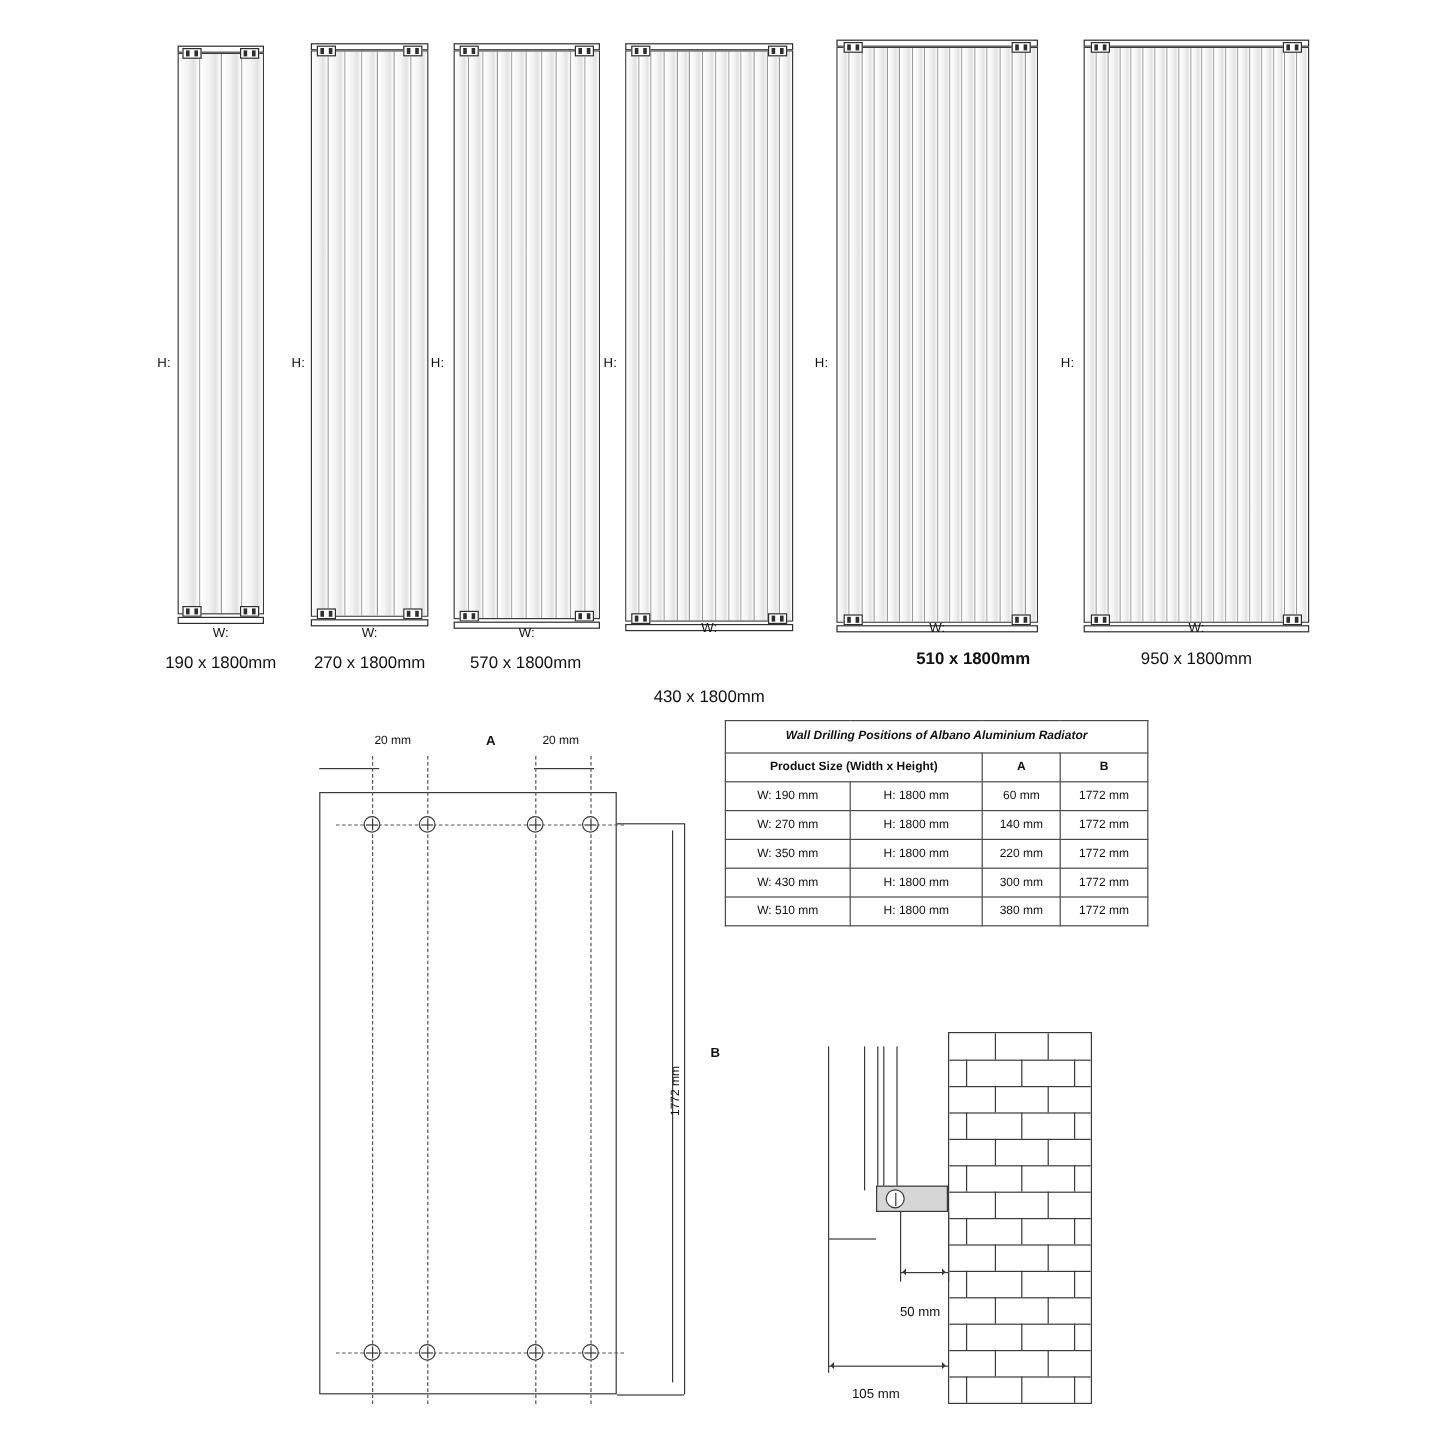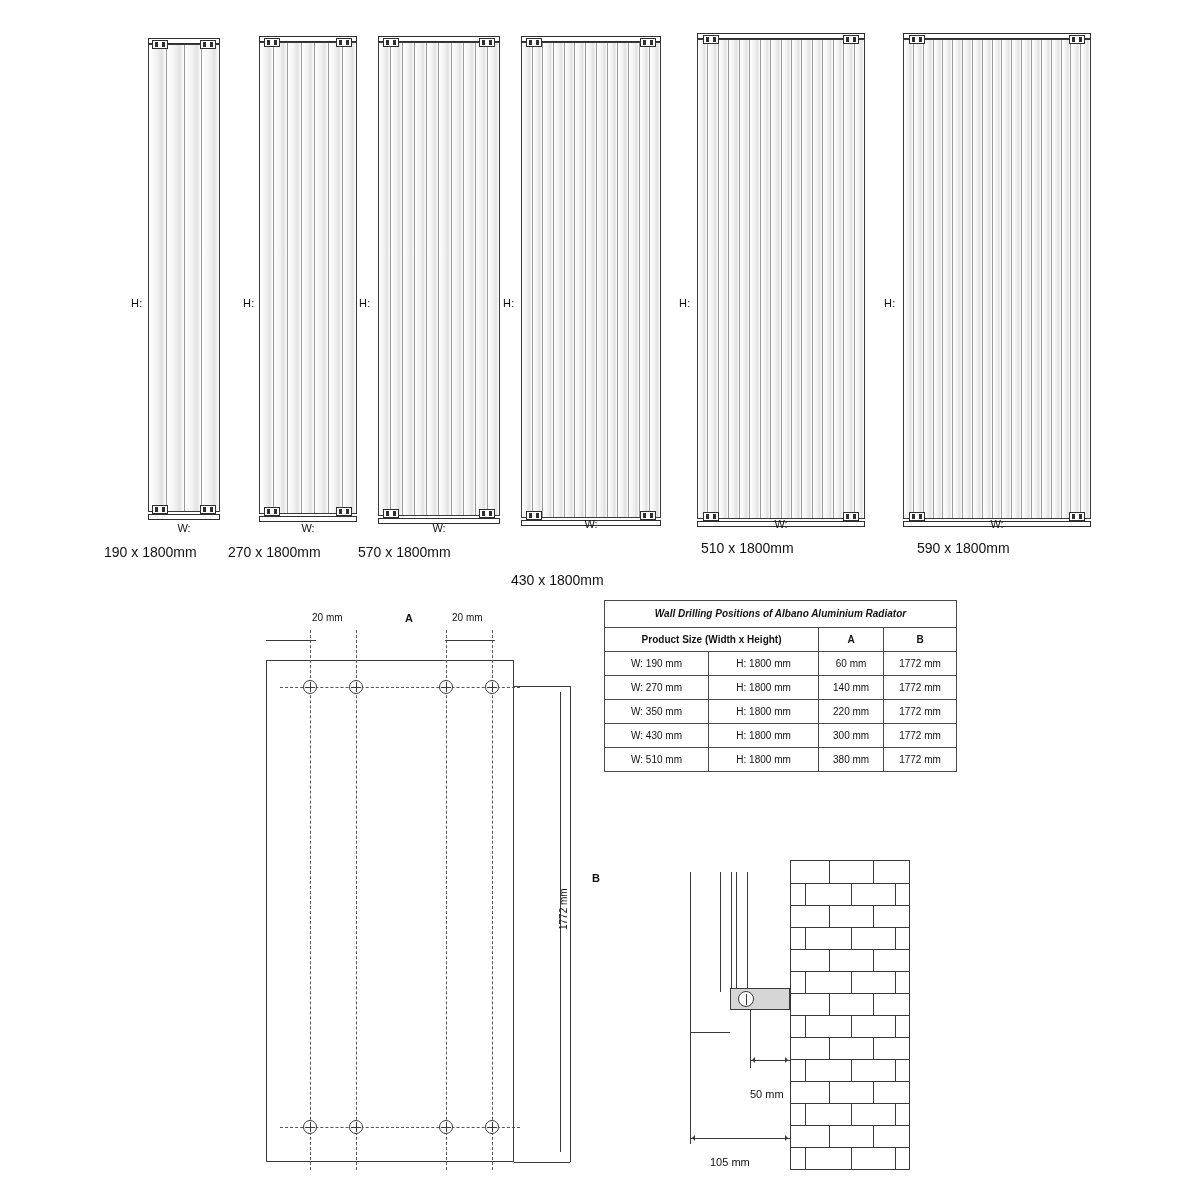--- a/index.html
+++ b/index.html
@@ -47,21 +47,21 @@
     position:absolute;height:6px;background:#ffffff;border:1px solid #2e2e2e;
     box-sizing:border-box;
   }
   .h-label{
     position:absolute;font-size:11px;color:#111;letter-spacing:.2px;
   }
   .w-label{
     position:absolute;font-size:11px;color:#111;text-align:center;
   }
   .dim-label{
-    position:absolute;font-size:14px;color:#111;white-space:nowrap;
+    position:absolute;font-size:14px;color:#111;text-align:center;white-space:nowrap;
   }
 
   
   .drill{position:absolute;left:250;top:600px;}
   .panel-outline{
     position:absolute;border:1px solid #3a3a3a;background:#fff;box-sizing:border-box;
   }
   .dash-v{position:absolute;border-left:1px dashed #555;}
   .dash-h{position:absolute;border-top:1px dashed #555;}
   .solid-v{position:absolute;border-left:1px solid #3a3a3a;}
@@ -309,21 +309,21 @@
           <i></i>
         </div>
       <div class="bracket" style="left:146px;top:479px;width:16px;height:9px;">
           <i></i>
           <i></i>
         </div>
       <div class="rail" style="left:0;top:488px;width:168px;"></div>
     </div>
     <div class="h-label" style="left:679px;top:297px;">H:</div>
     <div class="w-label" style="left:697px;top:518px;width:168px;">W:</div>
-    <div class="dim-label" style="left:701px;top:540px;width:160px;">510 x 1800mm</div>
+    <div class="dim-label" style="left:731px;top:540px;width:160px;font-weight:bold;">510 x 1800mm</div>
 
     <div class="rad" style="left:903px;top:33px;width:188px;height:492px;">
       <div class="rail" style="left:0;top:0;width:188px;"></div>
       <div class="rad-body" style="top:6px;width:188px;height:480px;">
         <div class="fins">
           <div class="fin"></div>
             <div class="fin"></div>
           <div class="fin"></div>
             <div class="fin"></div>
           <div class="fin"></div>
@@ -356,21 +356,21 @@
           <i></i>
         </div>
       <div class="bracket" style="left:166px;top:479px;width:16px;height:9px;">
           <i></i>
           <i></i>
         </div>
       <div class="rail" style="left:0;top:488px;width:188px;"></div>
     </div>
     <div class="h-label" style="left:884px;top:297px;">H:</div>
     <div class="w-label" style="left:903px;top:518px;width:188px;">W:</div>
-    <div class="dim-label" style="left:917px;top:540px;width:160px;">590 x 1800mm</div>
+    <div class="dim-label" style="left:917px;top:540px;width:160px;">950 x 1800mm</div>
   </div>
 
   <div class="drill" style="position:absolute;left:250px;top:600px;width:340px;height:580px;">
 
     <div class="solid-h" style="left:16px;top:40px;width:50px;"></div>
     <div class="solid-h" style="left:195px;top:40px;width:50px;"></div>
     <div class="tiny" style="left:62px;top:12px;">20 mm</div>
     <div class="tiny" style="left:202px;top:12px;">20 mm</div>
     <div class="tiny-b" style="left:155px;top:12px;">A</div>
 

